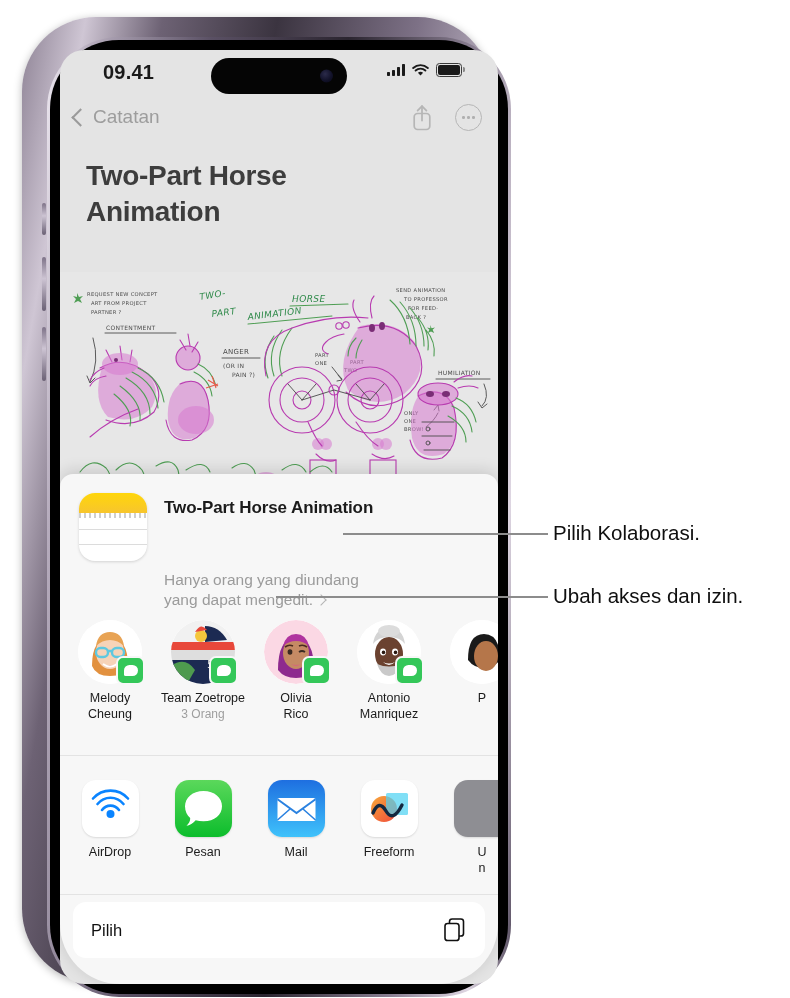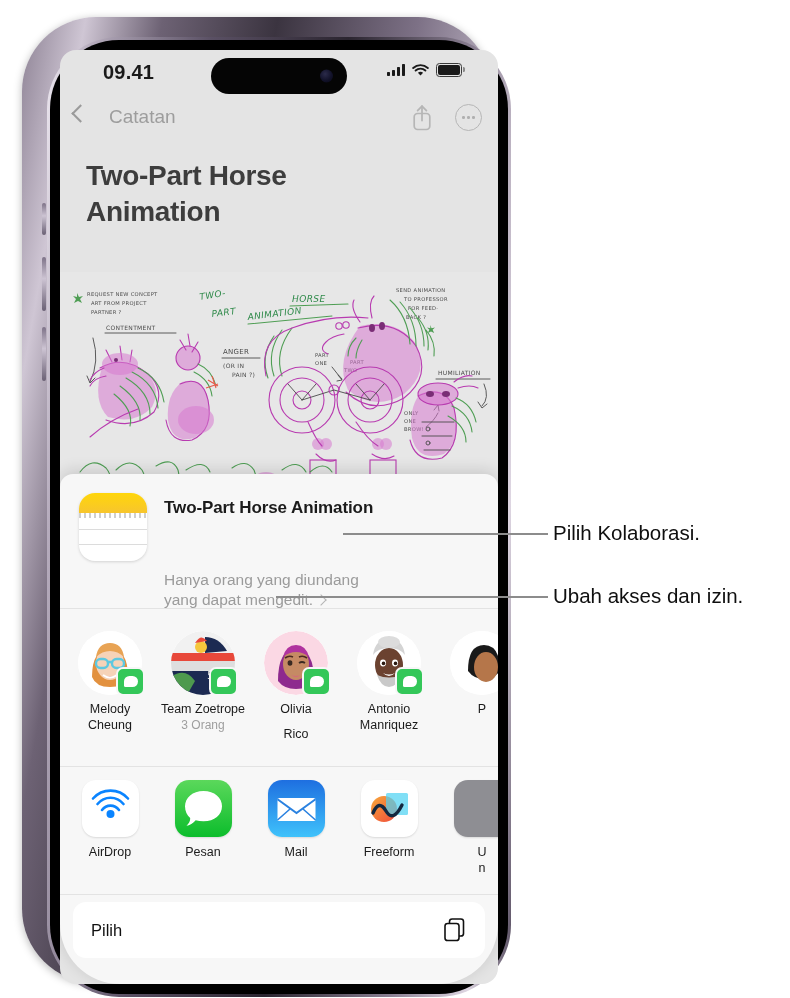--- a/index.html
+++ b/index.html
@@ -22,21 +22,21 @@
     position:absolute; left:25px; top:20px; width:464px; height:960px;
     border-radius:72px;
     background:linear-gradient(95deg,#efeaf2 0%,#b6acbd 8%,#5a5064 30%,#2b2530 55%,#8a7f92 78%,#ded6e2 92%,#4e4458 100%);
   }
   .phone-bezel{
     position:absolute; left:28px; top:23px; width:458px; height:954px;
     border-radius:69px; background:#000;
   }
   .screen{
     position:absolute; left:38px; top:33px; width:438px; height:934px;
-    border-radius:16px; background:#e4e4e4; overflow:hidden;
+    border-radius:24px; background:#e4e4e4; overflow:hidden;
   }
   
   .btn-side{ position:absolute; background:linear-gradient(180deg,#7d7287,#cdc4d3 40%,#6a6074); border-radius:2px;}
   .btn-vol-up{ left:20px; top:240px; width:4px; height:54px;}
   .btn-vol-dn{ left:20px; top:310px; width:4px; height:54px;}
   .btn-mute{ left:20px; top:186px; width:4px; height:32px;}
   .btn-power{ right:18px; top:268px; width:4px; height:88px;}
 
   
   .statusbar{ position:absolute; left:0; top:0; width:438px; height:48px; }
@@ -51,21 +51,21 @@
   .sig{ display:flex; align-items:flex-end; gap:2px; height:12px;}
   .sig i{ display:block; width:3px; background:#1a1a1a; border-radius:.8px;}
   .sig i:nth-child(1){height:4px}.sig i:nth-child(2){height:6.5px}
   .sig i:nth-child(3){height:9px}.sig i:nth-child(4){height:12px}
   .batt{ width:24px; height:12px; border:1.6px solid #3a3a3a; border-radius:3.5px; position:relative;}
   .batt::after{content:"";position:absolute;right:-3.6px;top:3.4px;width:2px;height:4.4px;background:#8a8a8a;border-radius:0 1.5px 1.5px 0;}
   .batt i{position:absolute;left:1.4px;top:1.4px;bottom:1.4px;right:1.4px;background:#1a1a1a;border-radius:2px;display:block;}
 
   
   .navbar{ position:absolute; left:0; top:48px; width:438px; height:46px;}
-  .nav-back{ position:absolute; left:14px; top:8px; display:flex; align-items:flex-start; gap:22px; color:#9a9a9a;}
+  .nav-back{ position:absolute; left:14px; top:8px; display:flex; align-items:center; gap:6px; color:#9a9a9a;}
   .chev-left{ width:11px;height:11px;border-left:2.4px solid #9a9a9a;border-bottom:2.4px solid #9a9a9a;transform:rotate(45deg); margin-top:1px;}
   .nav-back-label{ font-size:19px; color:#9d9d9d; }
   .nav-right{ position:absolute; right:16px; top:6px; display:flex; align-items:center; gap:22px;}
   .icon-share{ width:22px; height:27px; position:relative;}
   .icon-more{ width:25px;height:25px;border:1.7px solid #b6b6b6;border-radius:50%;display:flex;align-items:center;justify-content:center;gap:2.5px;}
   .icon-more i{width:2.6px;height:2.6px;border-radius:50%;background:#b0b0b0;display:block;}
 
   
   .note-title{ position:absolute; left:26px; top:108px; width:300px;
     font-size:28px; font-weight:bold; color:#3d3d3d; line-height:1.28; letter-spacing:-.3px;}
@@ -108,21 +108,21 @@
     border-left:1.9px solid #b1b1b1;border-top:1.9px solid #b1b1b1;}
   .updown::before{top:3px;transform:rotate(45deg);} .updown::after{bottom:3px;transform:rotate(-135deg);}
 
   .perm-text{ position:absolute; left:104px; top:96px; width:215px; font-size:15.5px;
     color:#9b9b9b; line-height:1.32;}
   .perm-chev{ display:inline-block; width:7px;height:7px;border-right:1.7px solid #b4b4b4;border-top:1.7px solid #b4b4b4;
     transform:rotate(45deg); margin-left:4px; margin-bottom:1px;}
   .hr{ position:absolute; left:0; width:438px; height:1px; background:#e3e3e3;}
 
   
-  .row-contacts{ position:absolute; left:0; top:145px; width:438px; height:148px; background:#f7f7f7;}
+  .row-contacts{ position:absolute; left:0; top:134px; width:438px; height:148px; background:#f7f7f7;}
   .contact{ position:absolute; top:12px; width:86px; text-align:center;}
   .av-wrap{ position:relative; width:64px; height:64px; margin:0 auto;}
   .avatar{ width:64px;height:64px;border-radius:50%;overflow:hidden;position:relative;background:#fff;}
   .badge{ position:absolute; right:-3px; bottom:-1px; width:25px;height:25px;border-radius:7px;
     background:#34c759; border:2.5px solid #f7f7f7; display:flex;align-items:center;justify-content:center;}
   .badge-bub{ width:14px;height:11px;background:#fff;border-radius:7px 7px 7px 2px; position:relative;}
   .c-name{ margin-top:7px; font-size:12.5px; color:#1b1b1b; line-height:1.27;}
   .c-sub{ font-size:12px; color:#9e9e9e; }
 
   
@@ -430,21 +430,21 @@
                   <path d="M35 32 q3 -2 6 0" stroke="#3a2a22" stroke-width="1.8" fill="none"></path>
                   <path d="M21 27 q4 -3 8 -1 M35 26 q4 -2 8 1" stroke="#4a2a20" stroke-width="1.6" fill="none"></path>
                   <path d="M27 44 q5 4 10 0 q-5 2 -10 0z" fill="#d8657f"></path>
                 </svg>
               </div>
               <div class="badge">
                   <span class="badge-bub"></span>
                 </div>
             </div>
             <div class="c-name">Olivia</div>
-            <div class="c-name" style="margin-top:9px">Rico</div>
+            <div class="c-name" style="margin-top:0">Rico</div>
           </div>
 
           <div class="contact" style="left:286px">
             <div class="av-wrap">
               <div class="avatar">
                 <svg width="64" height="64" viewBox="0 0 64 64">
                   <circle cx="32" cy="32" r="32" fill="#ffffff"></circle>
                   <ellipse cx="32" cy="34" rx="14" ry="17" fill="#6b4230"></ellipse>
                   <path d="M16 24 q2 -16 16 -16 q14 0 16 16 q-5 -7 -16 -7 q-11 0 -16 7z" fill="#d4d4d4"></path>
                   <ellipse cx="32" cy="11" rx="11" ry="6" fill="#dcdcdc"></ellipse>

